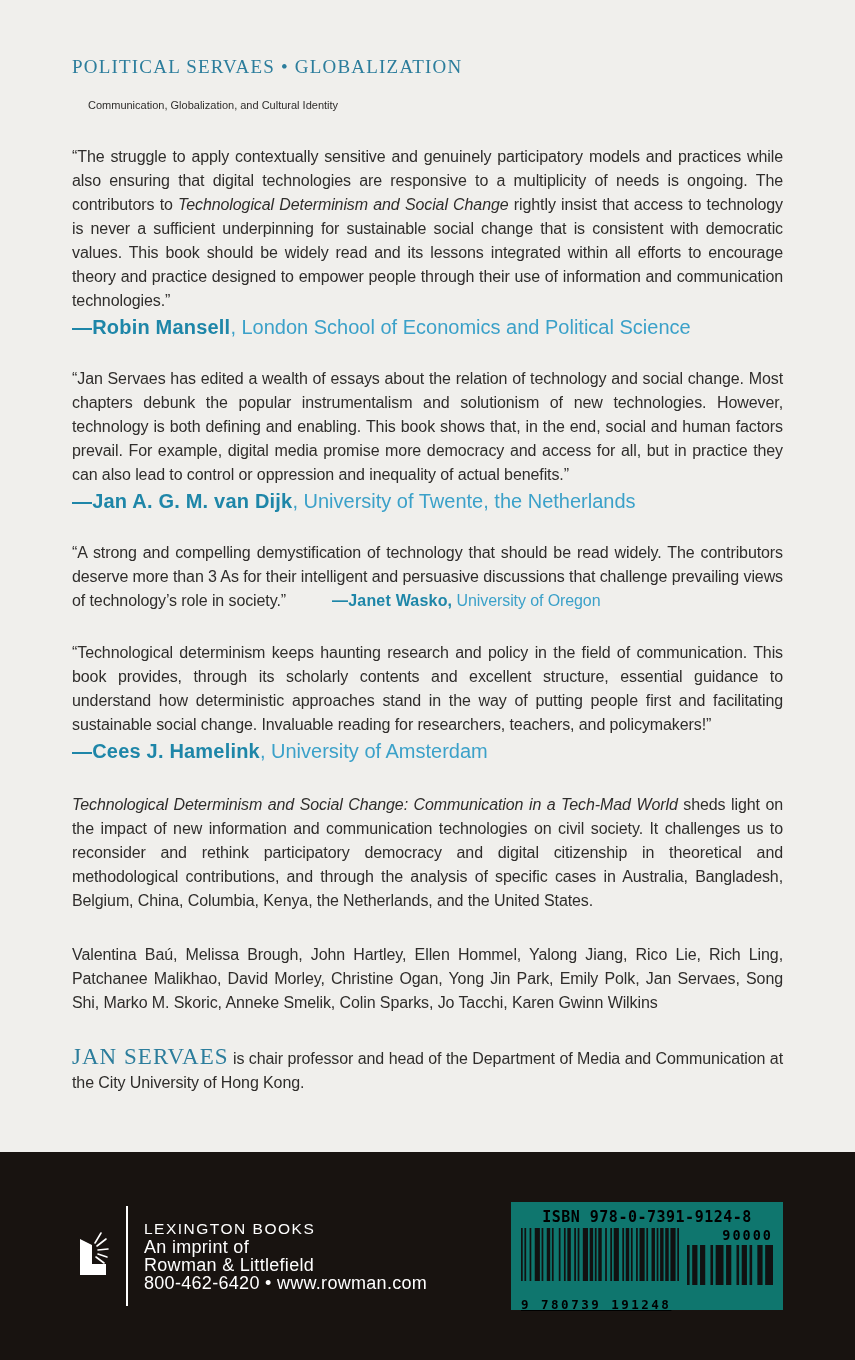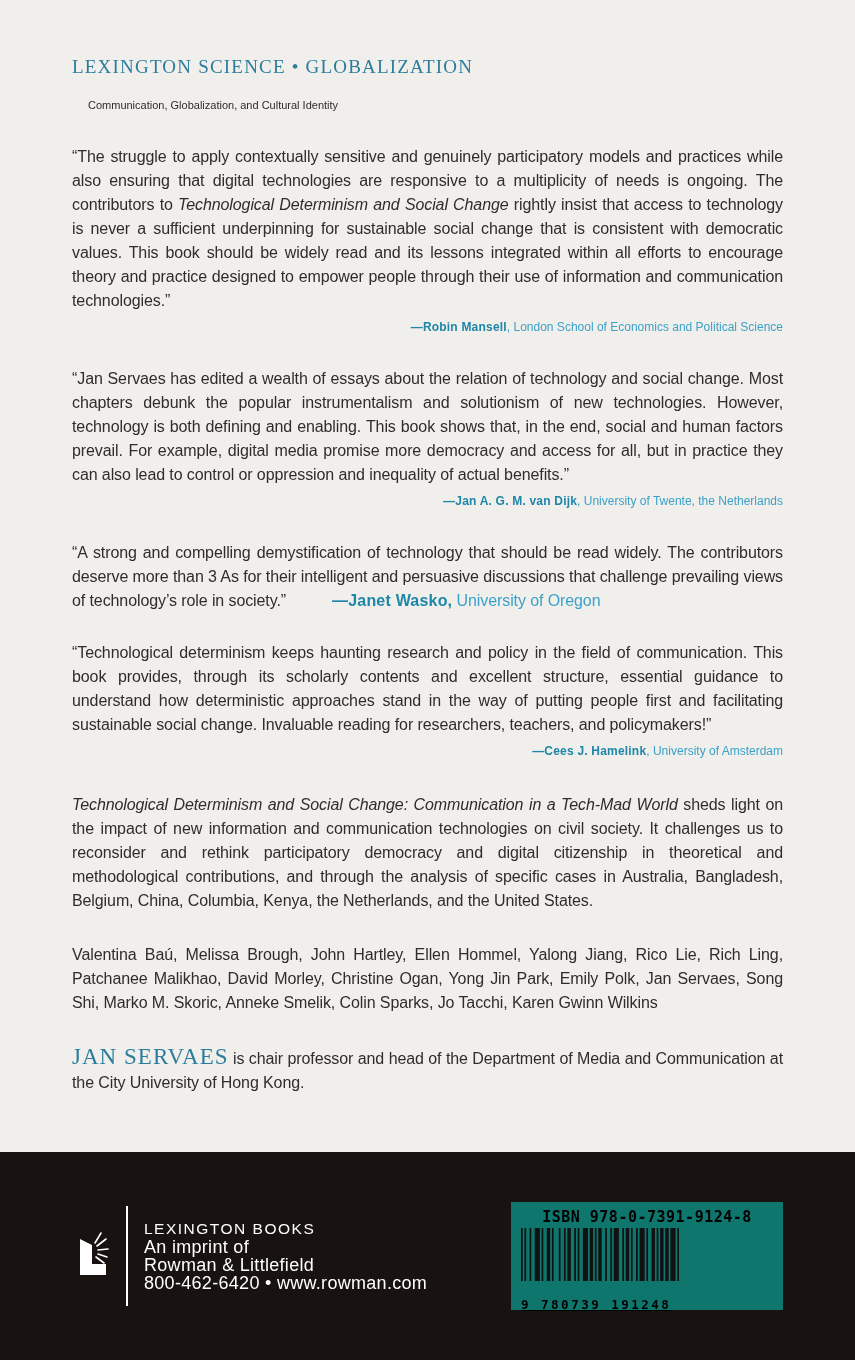--- a/index.html
+++ b/index.html
@@ -26,22 +26,22 @@
 
   .quote-block{margin-top:28px;}
   .quote-text, .desc-text, .contrib-names, .bio-text{
     font-size:16px;
     line-height:24px;
     text-align:justify;
     letter-spacing:-0.1px;
     margin:0;
   }
   .attribution{
-    text-align:right;
-    font-size:12px;
+    text-align:left;
+    font-size:20px;
     line-height:24px;
     margin:2px 0 0 0;
   }
   .attr-name{font-weight:bold;color:#1e86a8;letter-spacing:0.2px;}
   .attr-aff{color:#3ba1c9;}
   .inline-spacer{display:inline-block;width:46px;}
 
   .desc-block{margin-top:30px;}
   .title-italic{font-style:italic;}
 
@@ -104,21 +104,21 @@
   .small-bar-col{width:86px;margin-left:8px;display:flex;flex-direction:column;}
   .price-line{font-size:13.5px;font-weight:bold;letter-spacing:2px;text-align:right;line-height:15px;}
   .small-bars{width:86px;height:40px;display:block;margin-top:2px;}
 </style>
 </head>
 <body>
 
 <div class="cover">
   <div class="content">
 
-    <p class="category">LEXINGTON SCIENCE • GLOBALIZATION</p>
+    <p class="category">POLITICAL SERVAES • GLOBALIZATION</p>
     <p class="series-line">Communication, Globalization, and Cultural Identity</p>
 
     <div class="quote-block">
       <p class="quote-text"><span>“The struggle to apply contextually sensitive and genuinely participatory models and practices while also ensuring that digital technologies are responsive to a multiplicity of needs is ongoing. The contributors to </span><span class="title-italic">Technological Determinism and Social Change</span><span> rightly insist that access to technology is never a sufficient underpinning for sustainable social change that is consistent with democratic values. This book should be widely read and its lessons integrated within all efforts to encourage theory and practice designed to empower people through their use of information and communication technologies.”</span></p>
       <p class="attribution"><span class="attr-name">—Robin Mansell</span><span class="attr-aff">, London School of Economics and Political Science</span></p>
     </div>
 
     <div class="quote-block">
       <p class="quote-text">“Jan Servaes has edited a wealth of essays about the relation of technology and social change. Most chapters debunk the popular instrumentalism and solutionism of new technologies. However, technology is both defining and enabling. This book shows that, in the end, social and human factors prevail. For example, digital media promise more democracy and access for all, but in practice they can also lead to control or oppression and inequality of actual benefits.”</p>
       <p class="attribution"><span class="attr-name">—Jan A. G. M. van Dijk</span><span class="attr-aff">, University of Twente, the Netherlands</span></p>
@@ -202,16 +202,32 @@
               <rect x="73" y="0" width="1" height="10" fill="#111"></rect>
               <rect x="76" y="0" width="2" height="10" fill="#111"></rect>
               <rect x="79" y="0" width="1" height="10" fill="#111"></rect>
               <rect x="81" y="0" width="2" height="10" fill="#111"></rect>
               <rect x="84" y="0" width="2" height="10" fill="#111"></rect>
               <rect x="87" y="0" width="3" height="10" fill="#111"></rect>
               <rect x="91" y="0" width="1" height="10" fill="#111"></rect>
             </svg>
           <div class="ean-line">9 780739 191248</div>
         </div>
+        <div class="small-bar-col">
+          <div class="price-line">90000</div>
+          <svg class="small-bars" id="small-bars" viewBox="0 0 33 10" preserveAspectRatio="none">
+              <rect x="0" y="0" width="1" height="10" fill="#111"></rect>
+              <rect x="2" y="0" width="2" height="10" fill="#111"></rect>
+              <rect x="5" y="0" width="2" height="10" fill="#111"></rect>
+              <rect x="9" y="0" width="1" height="10" fill="#111"></rect>
+              <rect x="11" y="0" width="3" height="10" fill="#111"></rect>
+              <rect x="15" y="0" width="2" height="10" fill="#111"></rect>
+              <rect x="19" y="0" width="1" height="10" fill="#111"></rect>
+              <rect x="21" y="0" width="2" height="10" fill="#111"></rect>
+              <rect x="24" y="0" width="1" height="10" fill="#111"></rect>
+              <rect x="27" y="0" width="2" height="10" fill="#111"></rect>
+              <rect x="30" y="0" width="3" height="10" fill="#111"></rect>
+            </svg>
+        </div>
       </div>
     </div>
   </div>
 </div>
 
 </body></html>

